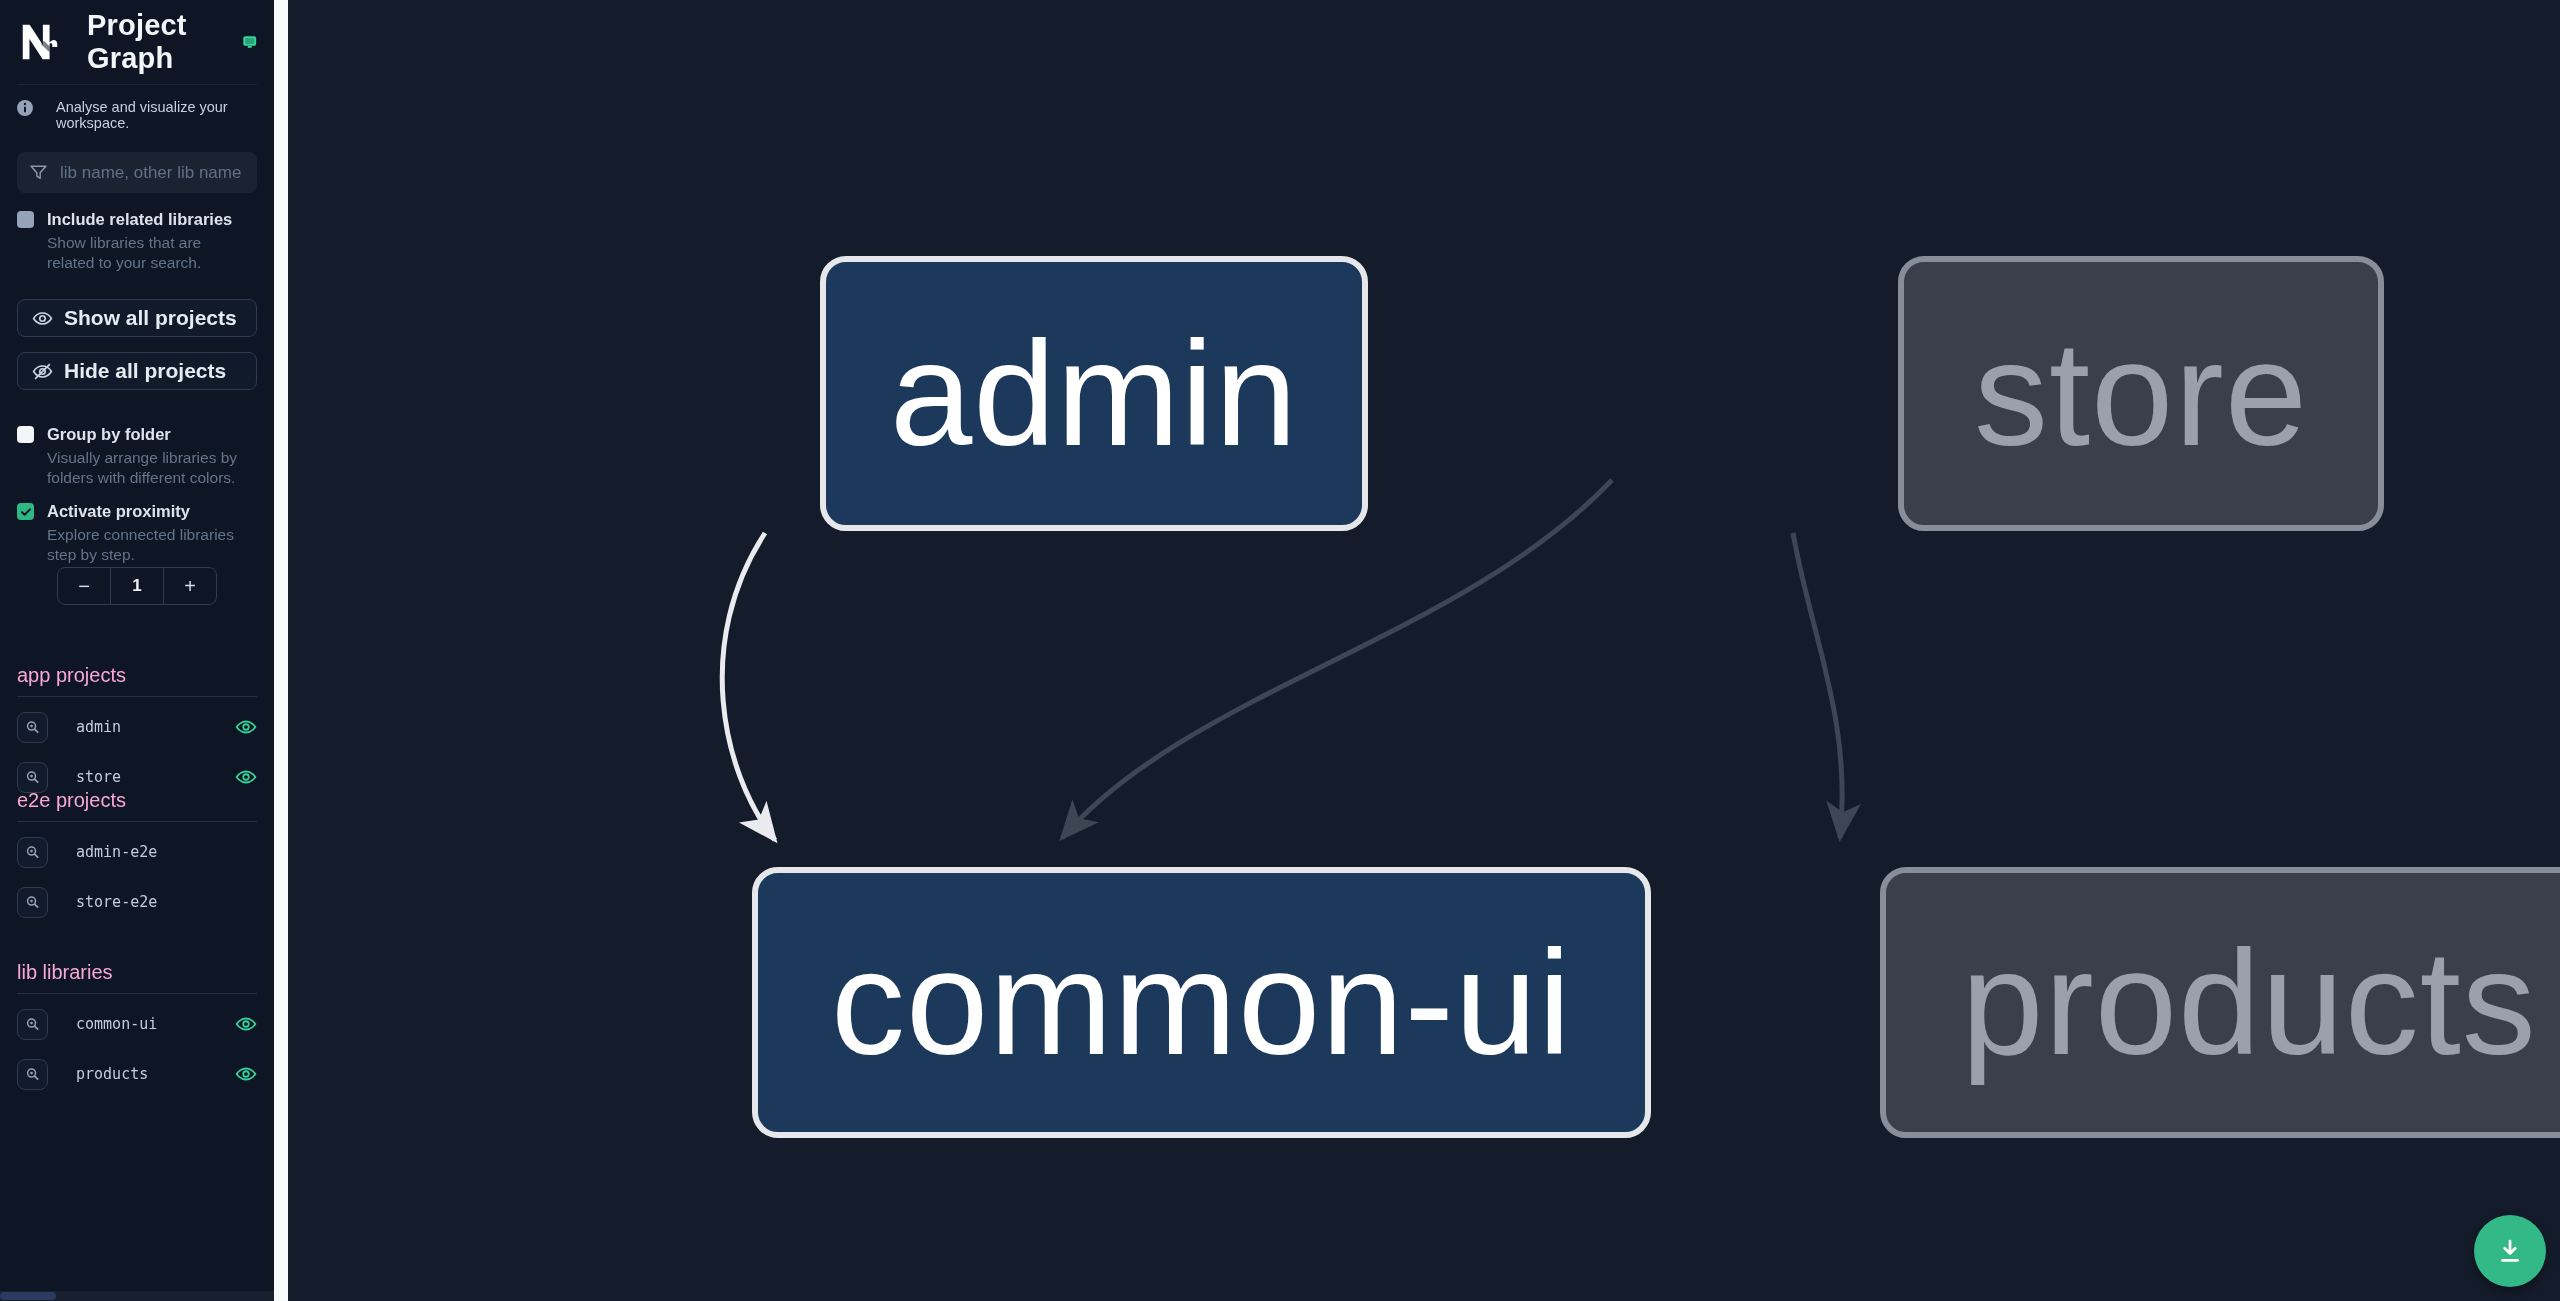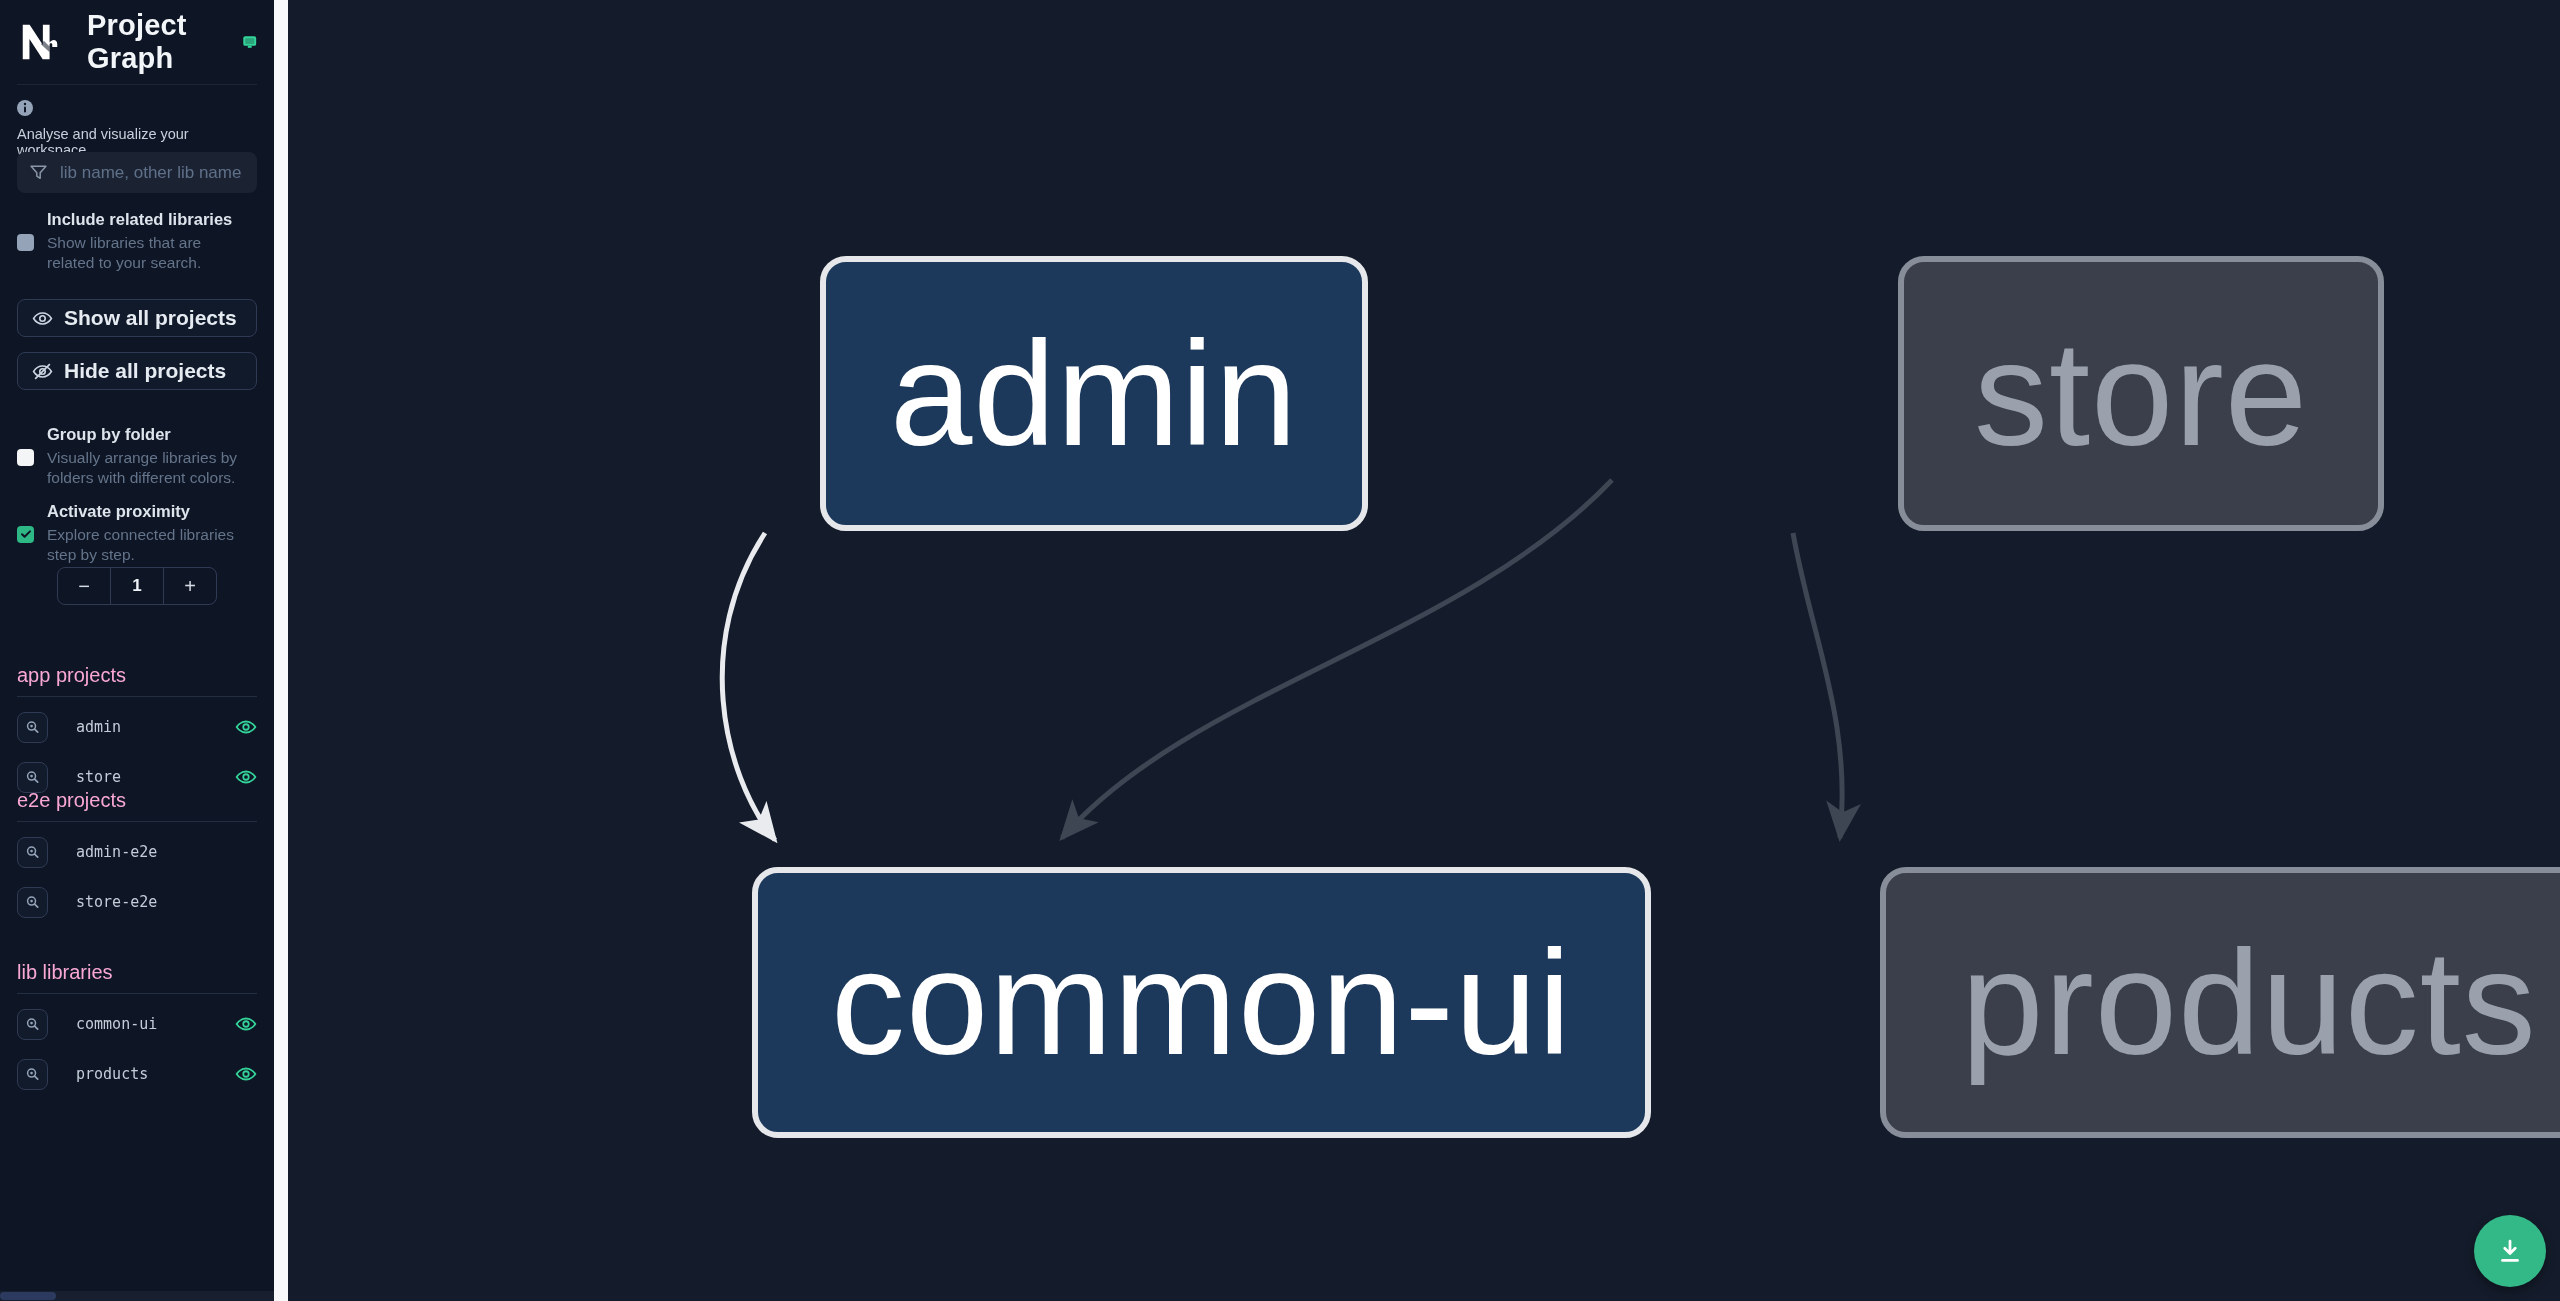--- a/index.html
+++ b/index.html
@@ -9,30 +9,30 @@
 
   
   .sidebar { position:absolute; left:0; top:0; width:274px; height:1301px; background:#0e1524; }
   .sb-abs { position:absolute; left:17px; width:240px; }
 
   .sb-header { top:0; height:85px; display:flex; align-items:center; border-bottom:1px solid #1e2636; width:240px; }
   .nx-logo { width:46px; height:46px; flex:0 0 auto; }
   .app-title { margin-left:24px; font-size:29px; font-weight:bold; color:#f3f6f9; letter-spacing:.2px; }
   .monitor-icon { margin-left:18px; width:22px; height:22px; }
 
-  .info-row { top:99px; display:flex; align-items:flex-start; gap:10px;flex-direction:column; }
+  .info-row { top:99px; display:flex; align-items:flex-start; gap:23px; }
   .info-icon { width:16px; height:16px; flex:0 0 auto; margin-top:1px; }
   .info-text { font-size:14.5px; color:#c7d1dd; }
 
   .search-box { top:152px; height:41px; background:#1b2333; border-radius:8px; display:flex; align-items:center; padding:0 12px; }
   .funnel-icon { width:19px; height:19px; margin-right:12px; flex:0 0 auto; }
   .search-input { flex:1; background:transparent; border:none; outline:none; color:#cbd5e1; font-size:17px; font-family:Liberation Sans, sans-serif; min-width:0; }
   .search-input::placeholder { color:#5f7089; }
 
-  .opt { display:flex; align-items:center; gap:13px; cursor:pointer; }
+  .opt { display:flex; align-items:flex-start; gap:13px; cursor:pointer; }
   .opt-box { width:17px; height:17px; border-radius:4px; flex:0 0 auto; margin-top:2px; display:flex; align-items:center; justify-content:center; }
   .box-gray { background:#94a3b8; }
   .box-white { background:#f3f5f7; }
   .box-green { background:#2eb885; }
   .opt-label { font-size:16.5px; font-weight:600; color:#dde4ec; line-height:1.25; }
   .opt-desc { font-size:15.5px; color:#64748b; line-height:1.32; margin-top:3px; max-width:205px; }
   .opt1 { top:209px; } .opt2 { top:424px; } .opt3 { top:501px; }
 
   .sb-btn { height:38px; width:240px; background:#111a2b; border:1px solid #2f3b54; border-radius:8px; display:flex; align-items:center; gap:11px; padding:0 14px; cursor:pointer; }
   .sb-btn span { font-size:21px; font-weight:600; color:#e6ebf1; }

